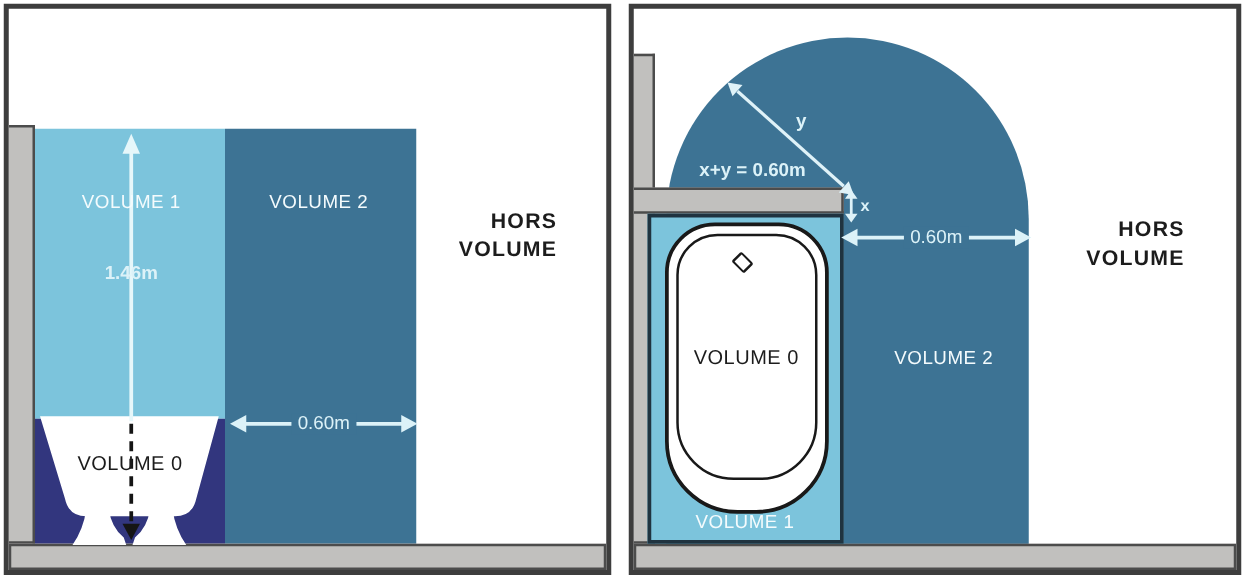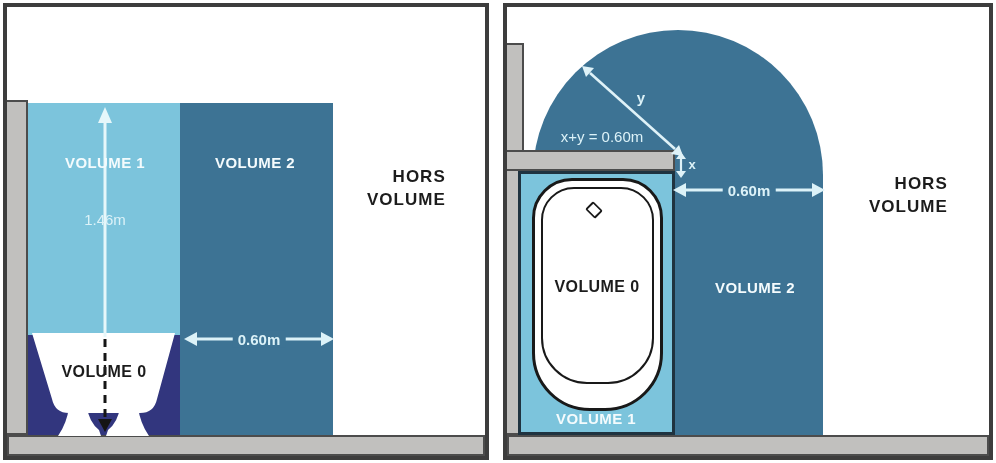--- a/index.html
+++ b/index.html
@@ -18,40 +18,40 @@
   .v1{background:var(--color-volume1,#7cc4dc);}
   .v2{background:var(--color-volume2,#3d7394);}
   .v0{background:var(--color-volume0,#32367e);}
   .gray{
     background:var(--color-wall,#c1c0be);
     border:2px solid #4c4c4c;box-sizing:border-box;
   }
   .no-left{border-left:none;}
   .label-light{
     position:absolute;transform:translate(-50%,-50%);
-    color:var(--color-label_light,#f4fbfd);font-weight:bold;font-size:15px;
+    color:var(--color-label_light,#f4fbfd);font-weight:normal;font-size:15px;
     letter-spacing:.4px;white-space:nowrap;text-align:center;
   }
   .label-dark{
     position:absolute;transform:translate(-50%,-50%);
-    color:var(--color-label_dark,#1c1c1c);font-weight:bold;font-size:16px;
+    color:var(--color-label_dark,#1c1c1c);font-weight:normal;font-size:16px;
     letter-spacing:.4px;white-space:nowrap;
   }
   .hors{
     position:absolute;color:var(--color-label_dark,#1c1c1c);font-weight:bold;
     font-size:17px;line-height:23px;letter-spacing:1px;white-space:nowrap;text-align:right;
   }
   .dim-label{
     position:absolute;transform:translate(-50%,-50%);
-    color:var(--color-dimension_arrow,#dcf2f8);font-weight:bold;font-size:15px;
+    color:var(--color-dimension_arrow,#dcf2f8);font-weight:normal;font-size:15px;
     background:var(--color-volume2,#3d7394);padding:0 5px;white-space:nowrap;
   }
   .dim-plain{
     position:absolute;transform:translate(-50%,-50%);
-    color:var(--color-dimension_arrow,#dcf2f8);font-weight:normal;font-size:15px;white-space:nowrap;
+    color:var(--color-dimension_arrow,#dcf2f8);font-weight:bold;font-size:15px;white-space:nowrap;
   }
   .axis-label{
     position:absolute;transform:translate(-50%,-50%);
     color:var(--color-dimension_arrow,#eef8fb);font-weight:bold;font-size:14px;
   }
   svg.overlay{position:absolute;left:0;top:0;pointer-events:none;}
   #tub-plan{
     position:absolute;left:25px;top:171px;width:131px;height:233px;
     background:#ffffff;border:3px solid #191919;box-sizing:border-box;
     border-radius:40px 40px 58px 58px;

